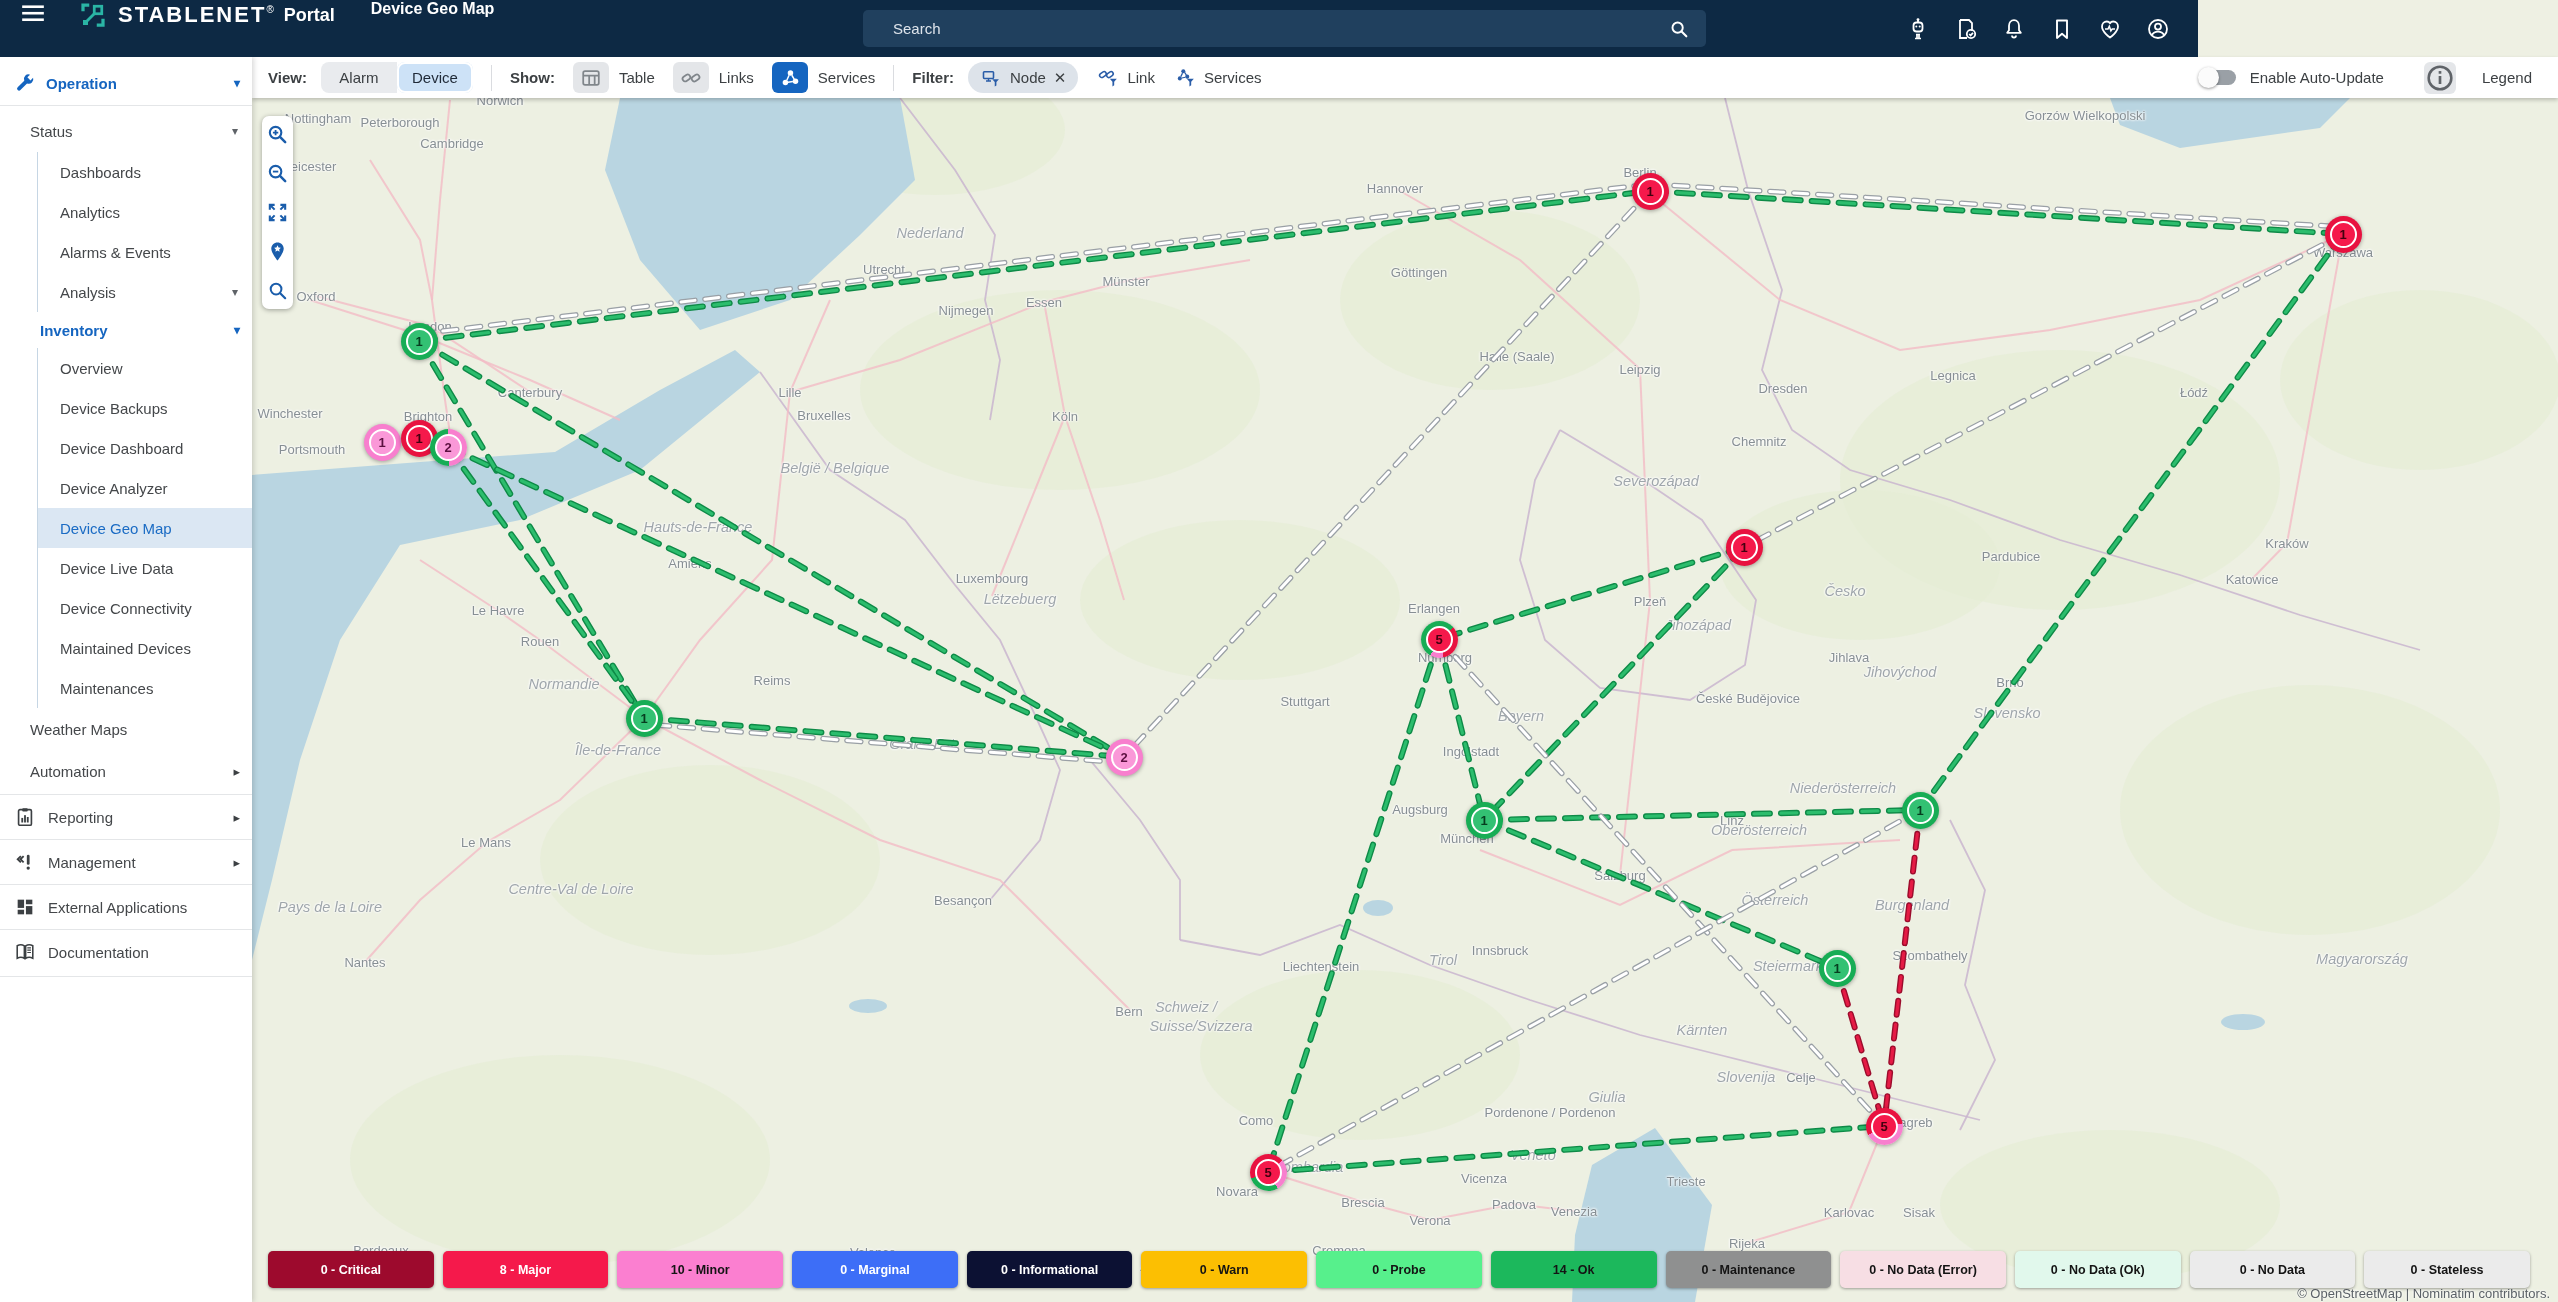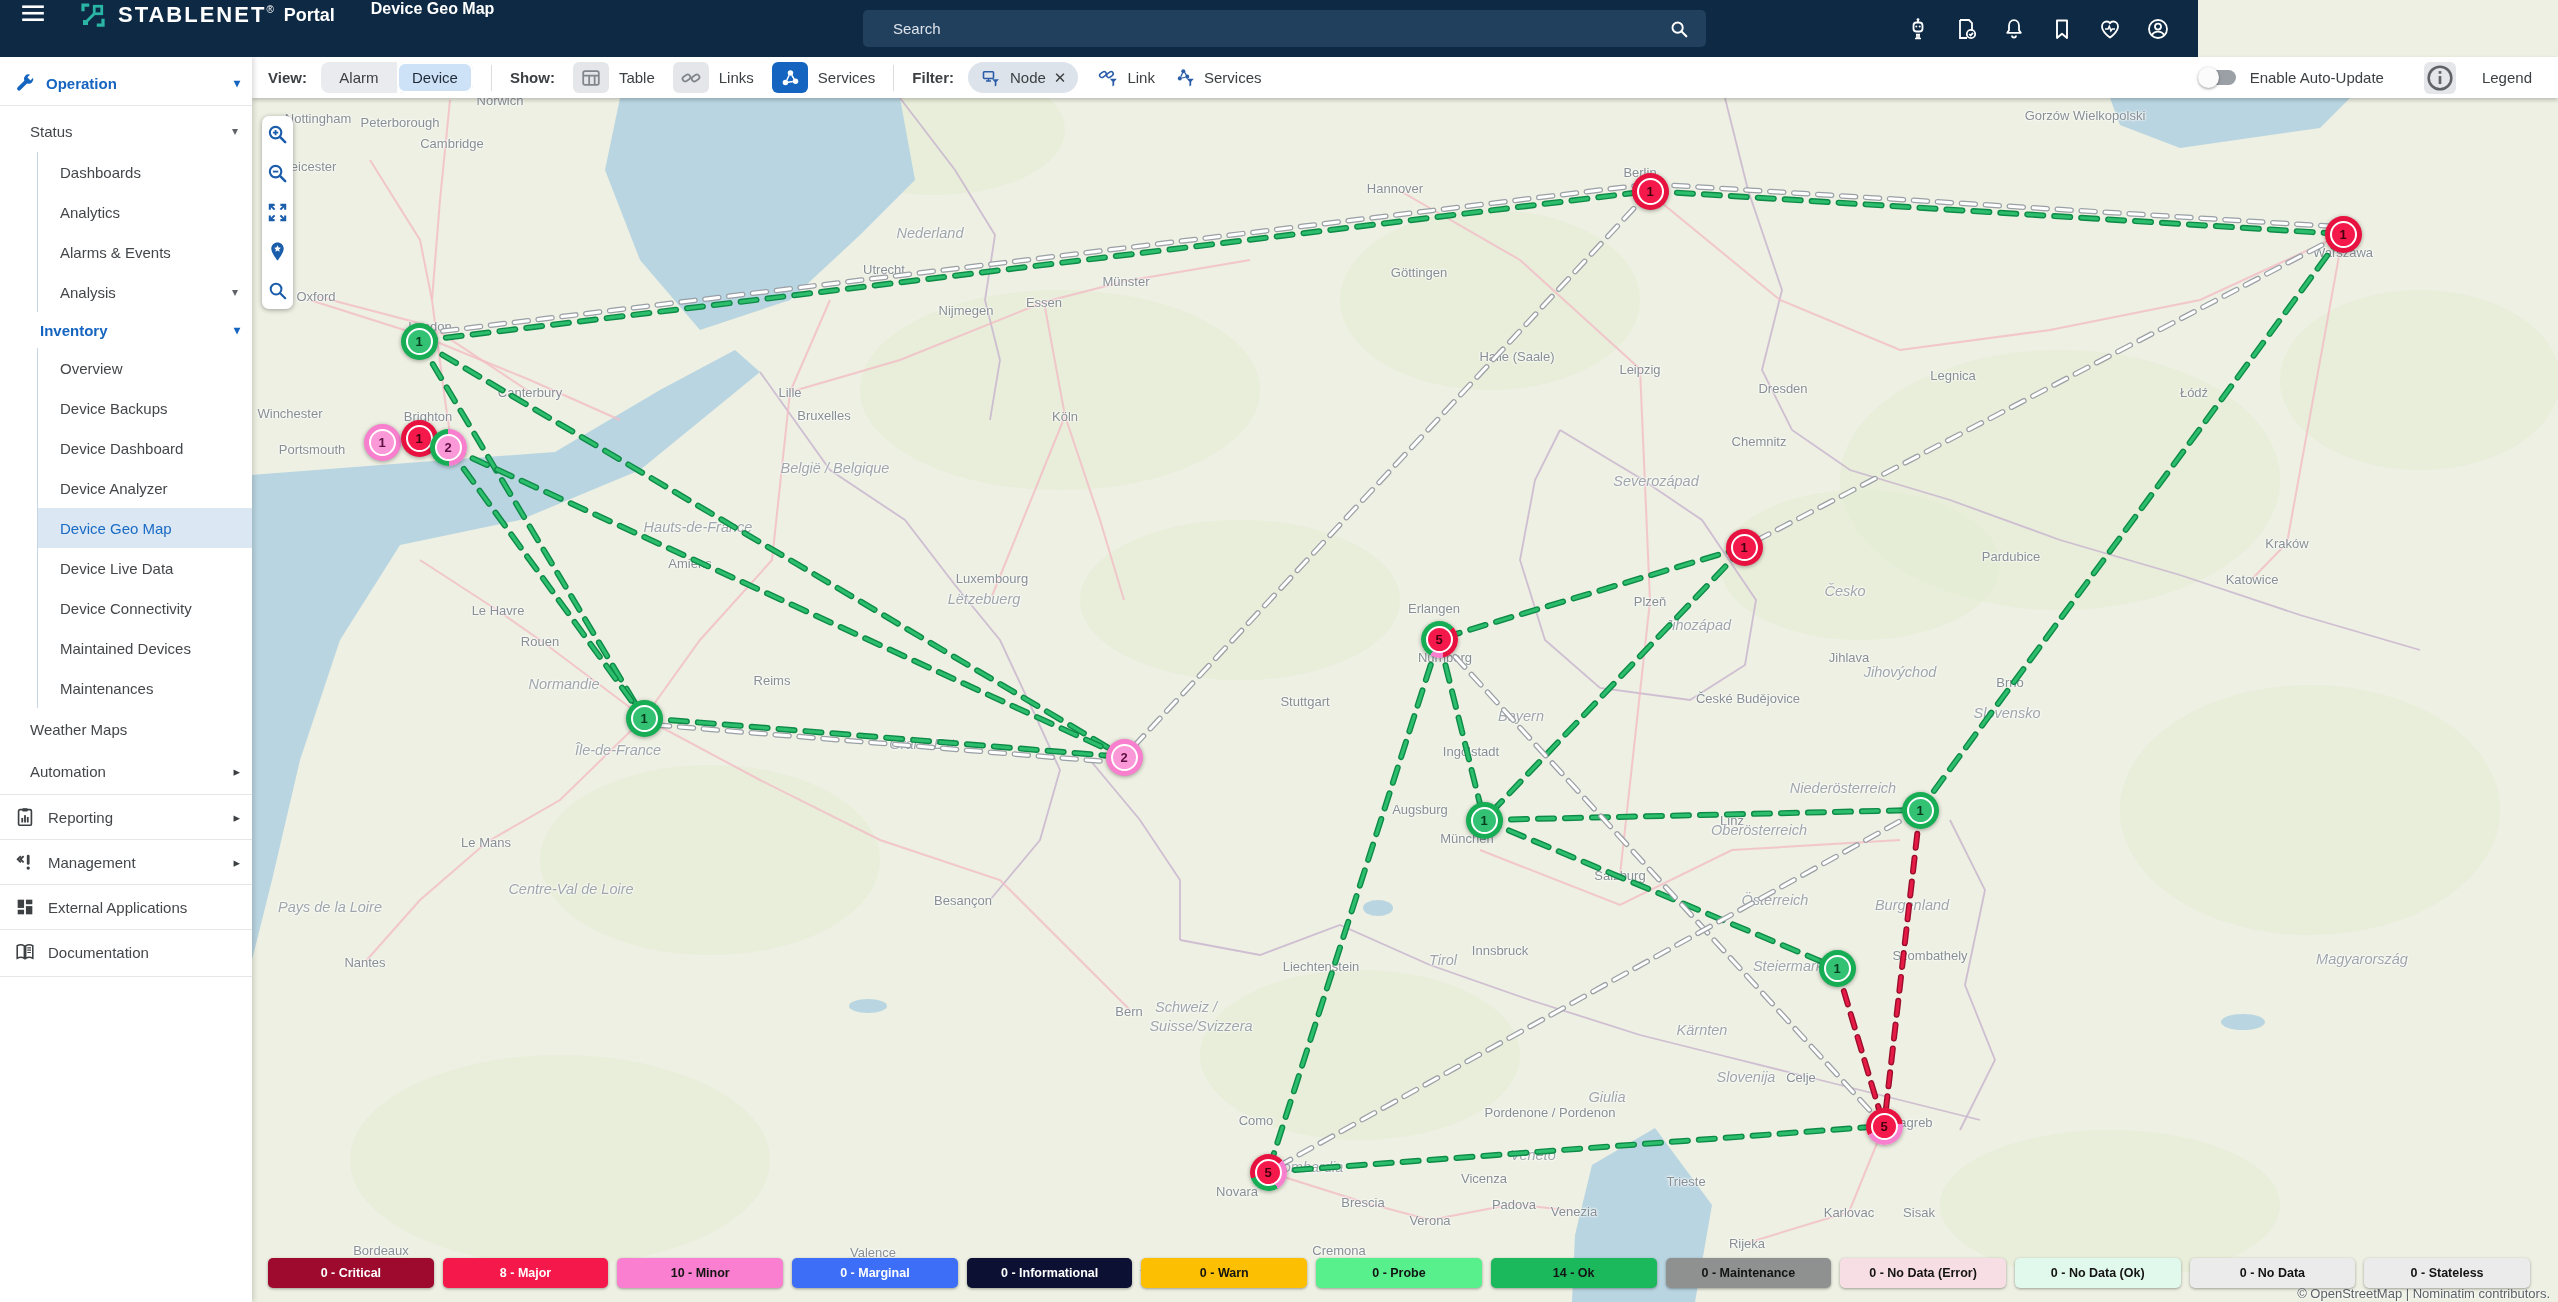--- a/index.html
+++ b/index.html
@@ -69,21 +69,21 @@
   .map svg.net  { position:absolute; inset:0; z-index:3; }
   .map-label { position:absolute; transform:translate(-50%,-50%); color:#878f94; font-size:13px; white-space:nowrap; z-index:2; text-shadow:0 0 3px #fff,0 0 3px #fff,0 0 2px #fff; }
   .map-label.region { font-style:italic; color:#9fa6ab; font-size:14.5px; }
   .node { position:absolute; width:37px; height:37px; border-radius:50%; z-index:4; cursor:pointer; box-shadow:0 1px 4px rgba(0,0,0,.35); }
   .node .inner { position:absolute; inset:5px; border-radius:50%; border:2px solid #fff; display:flex; align-items:center; justify-content:center; font-size:13px; font-weight:bold; }
   .map-controls { position:absolute; left:10px; top:18px; width:31px; background:#fff; border-radius:7px; box-shadow:0 1px 5px rgba(0,0,0,.35); z-index:6; padding:7px 0; display:flex; flex-direction:column; align-items:center; gap:16px; }
   .map-ctl { width:23px; height:23px; cursor:pointer; }
   .attribution { position:absolute; right:8px; bottom:1px; z-index:7; font-size:13px; color:#5b6167; text-shadow:0 0 3px #fff,0 0 3px #fff; cursor:pointer; }
 
   
-  .status-legend { position:absolute; left:16px; right:28px; bottom:14px; height:30px; display:flex; gap:9px; z-index:8; }
+  .status-legend { position:absolute; left:16px; right:28px; bottom:14px; height:37px; display:flex; gap:9px; z-index:8; }
   .status-legend .sl-btn { flex:1; border:none; border-radius:5px; font-family:inherit; font-size:12.5px; font-weight:bold; cursor:pointer; box-shadow:0 1px 3px rgba(0,0,0,.35); white-space:nowrap; }
 </style>
 </head>
 <body>
 
 <div class="app">
 
   <div class="navbar">
     <div class="hamburger" id="hamburger"><svg viewBox="0 0 24 24" width="100%" height="100%" fill="none" xmlns="http://www.w3.org/2000/svg">
           <rect x="2" y="5" width="20" height="2.4" fill="#fff"></rect>
@@ -462,21 +462,21 @@
         <div class="map-label" style="left: 2091px; top: 154px;">Warszawa</div>
         <div class="map-label" style="left: 1660px; top: 1024px;">Zagreb</div>
         <div class="map-label region" style="left: 678px; top: 135px;">Nederland</div>
         <div class="map-label region" style="left: 446px; top: 429px;">Hauts-de-France</div>
         <div class="map-label region" style="left: 312px; top: 586px;">Normandie</div>
         <div class="map-label region" style="left: 366px; top: 652px;">Île-de-France</div>
         <div class="map-label region" style="left: 670px; top: 646px;">Grand Est</div>
         <div class="map-label region" style="left: 78px; top: 809px;">Pays de la Loire</div>
         <div class="map-label region" style="left: 319px; top: 791px;">Centre-Val de Loire</div>
         <div class="map-label region" style="left: 583px; top: 370px;">België / Belgique</div>
-        <div class="map-label region" style="left: 732px; top: 501px;">Lëtzebuerg</div>
+        <div class="map-label region" style="left: 768px; top: 501px;">Lëtzebuerg</div>
         <div class="map-label region" style="left: 934px; top: 909px;">Schweiz /</div>
         <div class="map-label region" style="left: 949px; top: 928px;">Suisse/Svizzera</div>
         <div class="map-label region" style="left: 1269px; top: 618px;">Bayern</div>
         <div class="map-label region" style="left: 1593px; top: 493px;">Česko</div>
         <div class="map-label region" style="left: 1404px; top: 383px;">Severozápad</div>
         <div class="map-label region" style="left: 1446px; top: 527px;">Jihozápad</div>
         <div class="map-label region" style="left: 1648px; top: 574px;">Jihovýchod</div>
         <div class="map-label region" style="left: 1507px; top: 732px;">Oberösterreich</div>
         <div class="map-label region" style="left: 1591px; top: 690px;">Niederösterreich</div>
         <div class="map-label region" style="left: 1523px; top: 802px;">Österreich</div>

